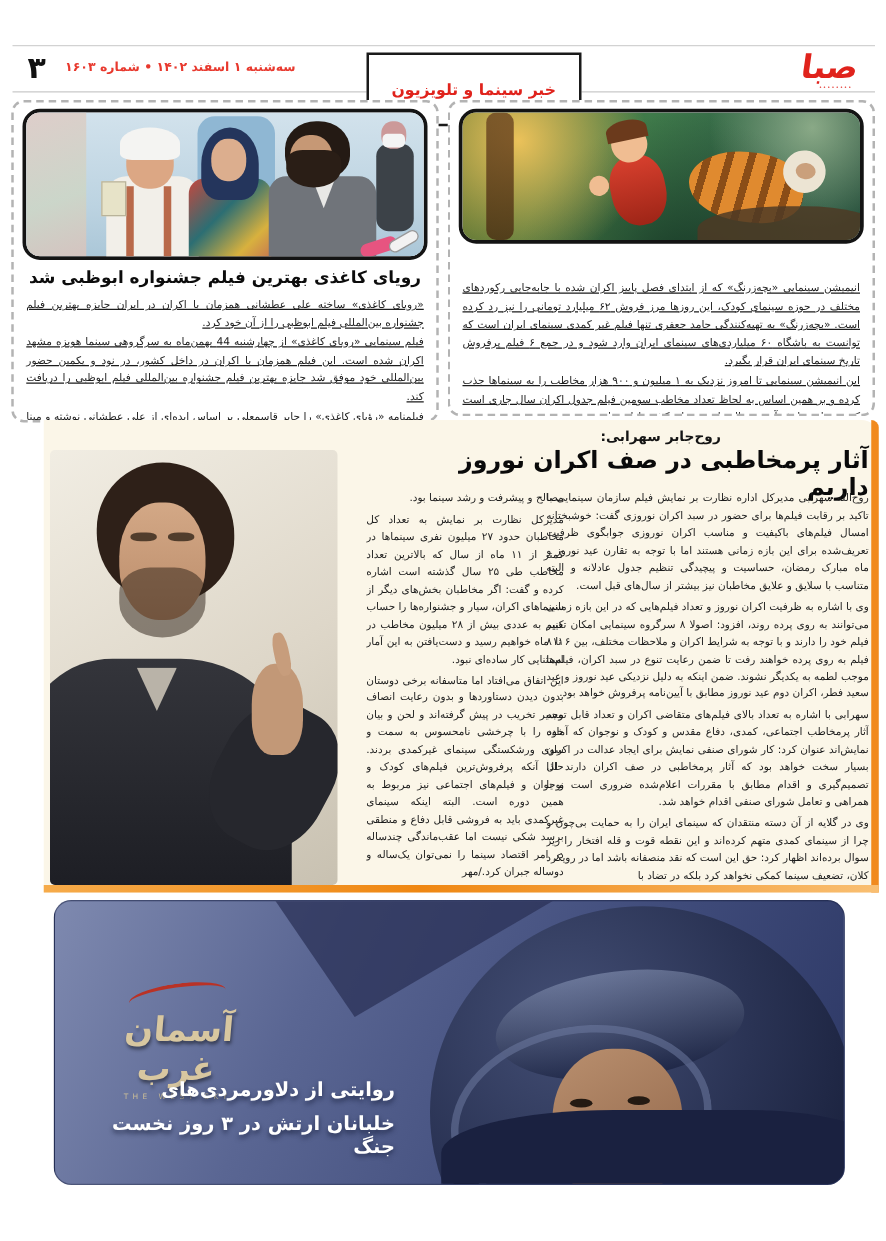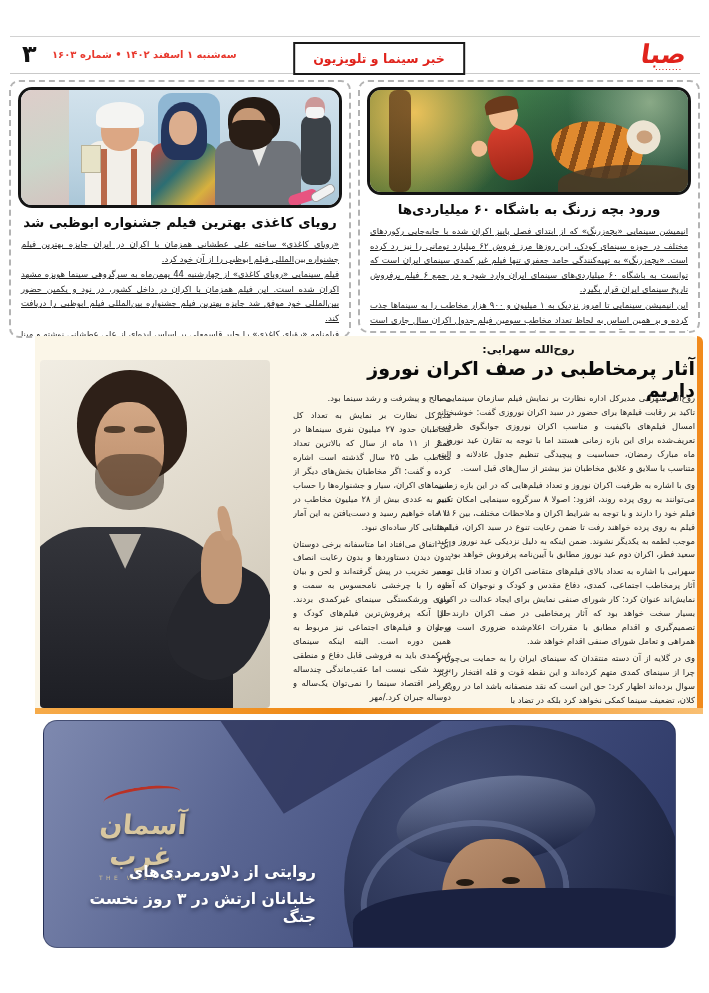--- a/index.html
+++ b/index.html
@@ -6,21 +6,21 @@
   body { background:#fff; font-family:"DejaVu Sans", sans-serif; }
   #page { position:relative; width:709px; height:993px; background:#fff; overflow:hidden; direction:rtl; }
 
   
   .masthead { position:absolute; left:10px; top:36px; width:690px; height:38px;
     border-top:1px solid #d2d2d2; border-bottom:1px solid #c9c9c9; }
   .logo { position:absolute; right:14px; top:2px; color:#e0231c; font-size:26px; font-weight:bold;
     transform:skewX(-8deg); letter-spacing:-1px; }
   .logo-dots { position:absolute; right:18px; top:30px; color:#e0231c; font-size:4px; letter-spacing:1px; }
   .section-box { position:absolute; left:369px; top:5px; transform:translateX(-50%);
-    border:2px solid #1a1a1a; background:#fff; padding:7px 18px; color:#e0231c;
+    border:2px solid #1a1a1a; background:#fff; padding:20px 18px; color:#e0231c;
     font-weight:bold; font-size:12.5px; white-space:nowrap; }
   .date-line { position:absolute; left:42px; top:12px; color:#e8392e; font-size:10px; font-weight:bold;
     direction:rtl; white-space:nowrap; }
   .page-num { position:absolute; left:12px; top:3px; color:#111; font-size:24px; font-weight:bold; }
 
   
   .card { position:absolute; border:2px dashed #b3b3b3; border-radius:10px; background:#fff; overflow:hidden; }
   .card-right { left:358px; top:80px; width:342px; height:253px; }
   .card-left  { left:9px;  top:80px; width:342px; height:258px; }
   .card-img { position:absolute; left:7px; top:5px; width:324px; border:3px solid #141414;
@@ -188,21 +188,20 @@
         <div class="hero-hair"></div>
         <div class="hero-fist"></div>
       </div>
       <div class="creature">
         <div class="creature-body"></div>
         <div class="creature-face"></div>
         <div class="creature-snout"></div>
       </div>
       <div class="anim-rock"></div>
     </div>
-    <h2 class="card-title">ورود بچه زرنگ به باشگاه ۶۰ میلیاردی‌ها</h2>
     <div class="card-body">
       <p>انیمیشن سینمایی «بچه‌زرنگ» که از ابتدای فصل پاییز اکران شده با جابه‌جایی رکوردهای مختلف در حوزه سینمای کودک، این روزها مرز فروش ۶۲ میلیارد تومانی را نیز رد کرده است. «بچه‌زرنگ» به تهیه‌کنندگی حامد جعفری تنها فیلم غیر کمدی سینمای ایران است که توانست به باشگاه ۶۰ میلیاردی‌های سینمای ایران وارد شود و در جمع ۶ فیلم پرفروش تاریخ سینمای ایران قرار بگیرد.</p>
       <p>این انیمیشن سینمایی تا امروز نزدیک به ۱ میلیون و ۹۰۰ هزار مخاطب را به سینماها جذب کرده و بر همین اساس به لحاظ تعداد مخاطب سومین فیلم جدول اکران سال جاری است که همچنان نمایش آن در سالن‌های سینمای کشور ادامه دارد.</p>
     </div>
   </div>
 
   <div class="card card-left">
     <div class="card-img event">
       <div class="event-bg"></div>
       <div class="event-floral"></div>
@@ -234,21 +233,21 @@
     <div class="card-body">
       <p>«رویای کاغذی» ساخته علی عطشانی همزمان با اکران در ایران جایزه بهترین فیلم جشنواره بین‌المللی فیلم ابوظبی را از آن خود کرد.</p>
       <p>فیلم سینمایی «رویای کاغذی» از چهارشنبه 44 بهمن‌ماه به سرگروهی سینما هویزه مشهد اکران شده است. این فیلم همزمان با اکران در داخل کشور، در نود و یکمین حضور بین‌المللی خود موفق شد جایزه بهترین فیلم جشنواره بین‌المللی فیلم ابوظبی را دریافت کند.</p>
       <p>فیلمنامه «رؤیای کاغذی» را جابر قاسمعلی بر اساس ایده‌ای از علی عطشانی نوشته و مینا وحید، کامران تفتی، زینب (نگار) ملاکی و امیرحسین رضازاده نقش‌های اصلی این فیلم را ایفا کرده‌اند./مهر</p>
     </div>
   </div>
 
   <div class="feature">
     <div class="feature-vbar"></div>
     <div class="feature-hbar"></div>
-    <div class="kicker">روح‌الله سهرابی:</div>
+    <div class="kicker">روح‌جابر سهرابی:</div>
     <h1 class="feature-title">آثار پرمخاطبی در صف اکران نوروز داریم</h1>
 
     <div class="portrait">
       <div class="po-hair"></div>
       <div class="po-face"></div>
       <div class="po-brow" style="left:28%; top:19%;"></div>
       <div class="po-brow" style="left:41%; top:19%;"></div>
       <div class="po-beard"></div>
       <div class="po-jacket"></div>
       <div class="po-shirt"></div>

